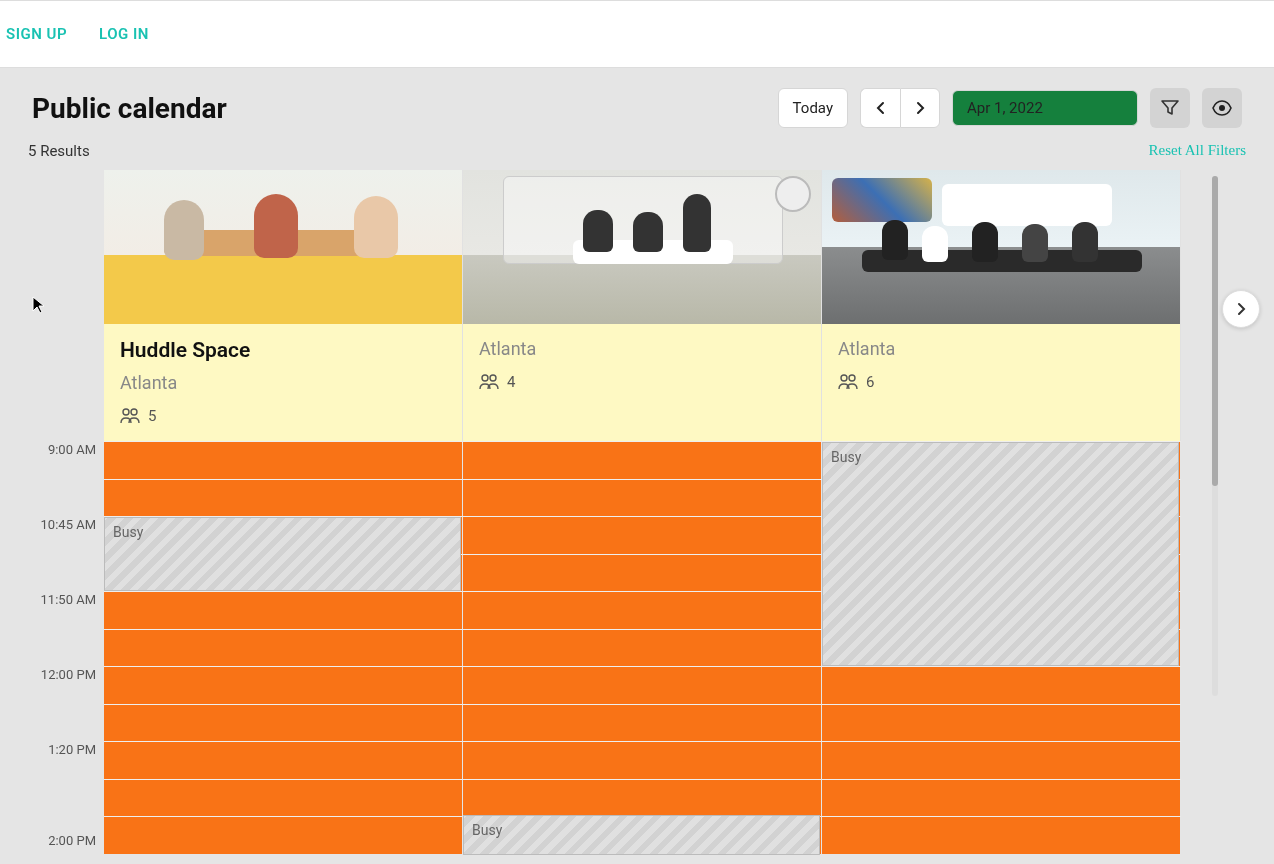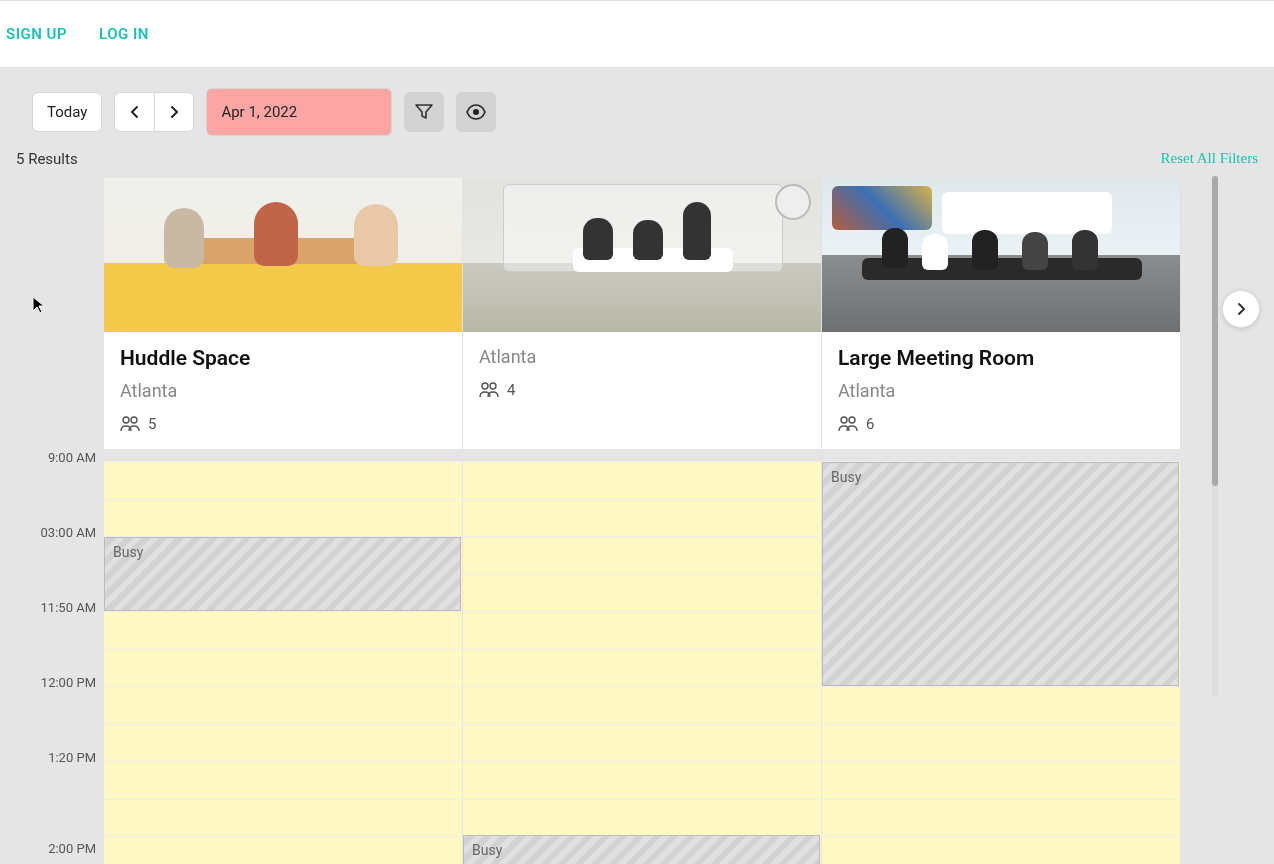--- a/index.html
+++ b/index.html
@@ -82,45 +82,45 @@
   }
   .btn-group .btn {
     border-radius: 0;
     border-right: none;
     width: 40px;
     padding: 0;
   }
   .btn-group .btn:first-child { border-top-left-radius: 6px; border-bottom-left-radius: 6px;}
   .btn-group .btn:last-child { border-top-right-radius: 6px; border-bottom-right-radius: 6px; border-right:1px solid #d6d6d6;}
   .date-input {
-    background: #fca5a5;
+    background: #15803d;
     border: 1px solid #d6d6d6;
     border-radius: 6px;
-    height: 48px;
+    height: 36px;
     width: 186px;
     padding: 0 14px;
     font-size: 15px;
     color: #222;
     display:flex;
     align-items:center;
   }
   .icon-btn {
     width: 40px;
     height: 40px;
     background: #d3d3d3;
     border-radius: 6px;
     display: flex;
     align-items: center;
     justify-content: center;
     cursor: pointer;
   }
   .subheader {
     display: flex;
     justify-content: space-between;
-    padding: 0 16px 10px;
+    padding: 0 28px 10px;
     font-size: 15px;
     color: #333;
   }
   .reset-link {
     color: #19c2b2;
     font-weight: 500;
     cursor: pointer;
     font-family: Liberation Serif, serif;
   }
   .calendar-area {
@@ -128,21 +128,21 @@
     padding: 0 32px;
   }
   .cards-row {
     display: flex;
     margin-left: 72px;
     gap: 0;
     position: relative;
   }
   .card {
     width: 359px;
-    background: #ffffff;
+    background: #fef9c3;
     border-right: 1px solid #e1e1e1;
     flex-shrink: 0;
   }
   .card-image {
     height: 154px;
     position: relative;
     overflow: hidden;
   }
   .card-body {
     padding: 14px 16px 16px;
@@ -178,23 +178,23 @@
   }
   .time-label {
     position: absolute;
     right: 8px;
     font-size: 13px;
     color: #555;
     transform: translateY(-50%);
   }
   .grid-col {
     position: absolute;
-    top: 12px;
+    top: 0;
     width: 359px;
-    background: #fef9c3;
+    background: #f97316;
   }
   .grid-slot {
     height: 37.5px;
     border-top: 1px solid #eee;
     border-right: 1px solid #e5e5e5;
   }
   .busy {
     position: absolute;
     left: 0;
     right: 2px;
@@ -260,20 +260,21 @@
 <body>
 
 <div class="topbar">
   <div class="nav-links">
     <span class="nav-link">SIGN UP</span>
     <span class="nav-link">LOG IN</span>
   </div>
 </div>
 
 <div class="page-header">
+  <div class="page-title">Public calendar</div>
   <div class="toolbar">
     <div class="btn">Today</div>
     <div class="btn-group">
       <div class="btn">
         <svg width="16" height="16" viewBox="0 0 16 16">
             <path d="M10 3 L5 8 L10 13" stroke="#222" stroke-width="2" fill="none" stroke-linecap="round"></path>
           </svg>
       </div>
       <div class="btn">
         <svg width="16" height="16" viewBox="0 0 16 16">
@@ -352,38 +353,37 @@
         <div class="shape" style="left:10px;top:8px;width:100px;height:44px;background:linear-gradient(45deg,#b45e3c,#3c6fb4,#d6b24a);"></div>
         <div class="shape" style="left:120px;top:14px;width:170px;height:42px;background:#fff;"></div>
         <div class="shape" style="left:40px;top:80px;width:280px;height:22px;background:#2a2a2a;"></div>
         <div class="shape" style="left:60px;top:50px;width:26px;height:40px;background:#222;border-radius:12px 12px 6px 6px;"></div>
         <div class="shape" style="left:100px;top:56px;width:26px;height:36px;background:#fff;border-radius:12px 12px 6px 6px;"></div>
         <div class="shape" style="left:150px;top:52px;width:26px;height:40px;background:#222;border-radius:12px 12px 6px 6px;"></div>
         <div class="shape" style="left:200px;top:54px;width:26px;height:38px;background:#444;border-radius:12px 12px 6px 6px;"></div>
         <div class="shape" style="left:250px;top:52px;width:26px;height:40px;background:#333;border-radius:12px 12px 6px 6px;"></div>
       </div>
       <div class="card-body">
-        <div class="card-title">Large Meeting Room</div>
         <div class="card-loc">Atlanta</div>
         <div class="card-cap">
           <svg width="20" height="16" viewBox="0 0 20 16">
               <circle cx="6" cy="4" r="3" stroke="#555" stroke-width="1.4" fill="none"></circle>
               <circle cx="14" cy="4" r="3" stroke="#555" stroke-width="1.4" fill="none"></circle>
               <path d="M1 15 c0-4 3-5 5-5 s5 1 5 5 M9 15 c0-4 3-5 5-5 s5 1 5 5" stroke="#555" stroke-width="1.4" fill="none"></path>
             </svg>
           <span>6</span>
         </div>
       </div>
     </div>
   </div>
 
   <div class="timeline" style="height:420px;">
     <div class="time-labels">
       <div class="time-label" style="top:8px">9:00 AM</div>
-      <div class="time-label" style="top:83px">03:00 AM</div>
+      <div class="time-label" style="top:83px">10:45 AM</div>
       <div class="time-label" style="top:158px">11:50 AM</div>
       <div class="time-label" style="top:233px">12:00 PM</div>
       <div class="time-label" style="top:308px">1:20 PM</div>
       <div class="time-label" style="top:399px">2:00 PM</div>
     </div>
 
     <div class="grid-col" style="left:0">
       <div class="grid-slot"></div>
         <div class="grid-slot"></div>
         <div class="grid-slot"></div>

